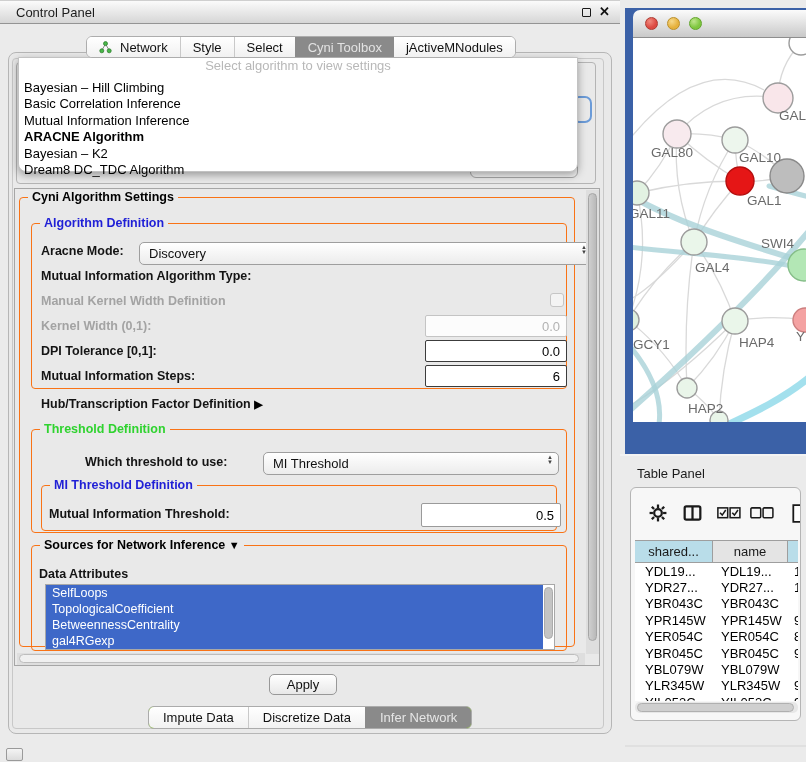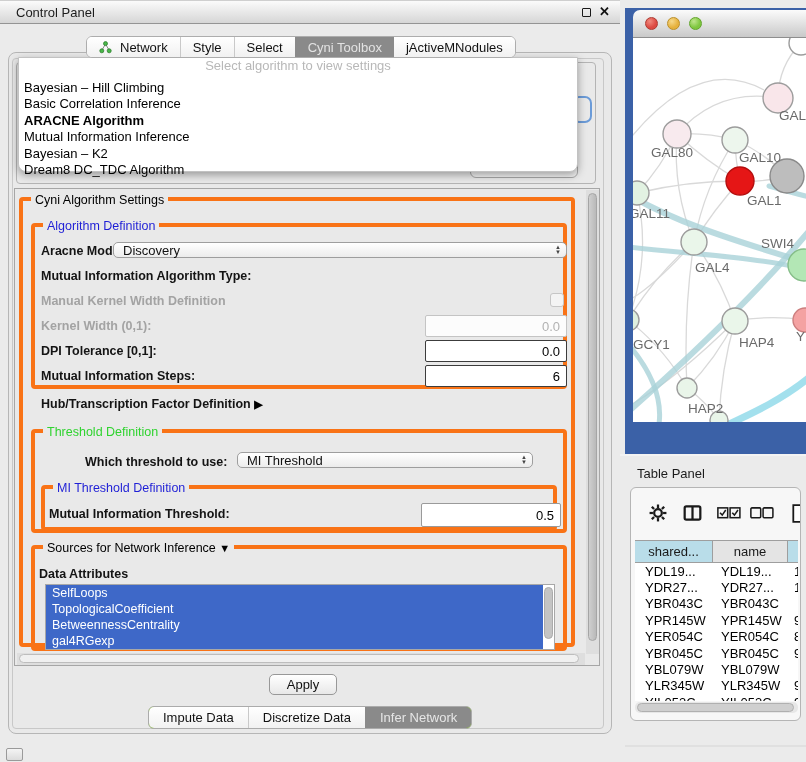--- a/index.html
+++ b/index.html
@@ -34,28 +34,28 @@
 
   
   .popup { left:18px; top:57px; width:560px; height:115px; background:#fff; border:1px solid #c2c2c2;
     border-radius:0 0 8px 8px; box-shadow:0 3px 8px rgba(0,0,0,.35); z-index:30; display:flex; flex-direction:column;gap:6px; }
   .popup-prompt { height:16px; line-height:16px; text-align:center; color:#b8b8b8; font-size:13px; }
   .popup-item { height:16.4px; line-height:16.4px; padding-left:5px; font-size:13px; color:#000; }
   .popup-item.bold { font-weight:bold; }
 
   
   .settings { left:14px; top:188px; width:586px; height:478px; border:1px solid #a6a6a6; background:#e9e9e9; overflow:hidden; }
-  .gb { position:absolute; border:4px solid #f97316; border-radius:4px; }
+  .gb { position:absolute; border:1px solid #f97316; border-radius:4px;font-weight:bold; }
   .gb-label { position:absolute; top:-8px; left:8px; background:#e9e9e9; padding:0 4px; font-size:12.5px; white-space:nowrap; }
   .blue  { color:#1f1fd6; }
   .green { color:#2fd32f; }
   .flabel { position:absolute; font-size:12.5px; font-weight:bold; color:#141414; white-space:nowrap; }
   .flabel.dis { color:#a3a3a3; }
-  .combo { position:absolute; height:16px; border:1px solid #9e9e9e; border-radius:5px;
-    background:linear-gradient(#ffffff,#ececec); display:flex; align-items:center; font-size:13px; color:#111; padding-left:9px; }
+  .combo { position:absolute; height:23px; border:1px solid #9e9e9e; border-radius:5px;
+    background:linear-gradient(#ffffff,#ececec); display:flex; align-items:center; font-size:13px; color:#111; padding-left:9px;margin-left:26px; }
   .spinner { position:absolute; right:5px; top:2px; display:flex; flex-direction:column; align-items:center; }
   .spinner span { font-size:6px; line-height:5px; color:#444; }
   .tinput { position:absolute; height:22px; font-family:"Liberation Sans",sans-serif; font-size:13px; text-align:right;
     padding-right:6px; background:#fff; border:1.5px solid #3c3c3c; border-radius:2px; color:#000; }
   .tinput.lite { border:1px solid #9a9a9a; }
   .tinput.dis { border:1px solid #c4c4c4; color:#b2b2b2; background:#fcfcfc; }
   .checkbox { position:absolute; width:14px; height:14px; border:1.5px solid #c6c6c6; border-radius:3px; background:#f4f4f4; }
   .tri { font-size:11px; color:#000; }
   .listbox { position:absolute; background:#fff; border:1px solid #a8a8a8; overflow:hidden; }
   .list-item { height:16px; line-height:16px; font-size:12.5px; color:#fff; background:#3e68c8; padding-left:6px;
@@ -148,22 +148,22 @@
       <span class="tab-label">jActiveMNodules</span>
     </div>
 </div>
 
 <div class="abs popup">
   <div class="popup-prompt">Select algorithm to view settings</div>
   <div>
 
   <div class="popup-item">Bayesian – Hill Climbing</div>
       <div class="popup-item">Basic Correlation Inference</div>
+      <div class="popup-item">Mutual Information Inference</div>
       <div class="popup-item bold">ARACNE Algorithm</div>
-      <div class="popup-item">Mutual Information Inference</div>
       <div class="popup-item">Bayesian – K2</div>
       <div class="popup-item">Dream8 DC_TDC Algorithm</div>
     </div>
 </div>
 
 <div class="abs settings">
 
   <div class="gb" style="left:4px; top:8px; width:556px; height:450px;">
     <span class="gb-label">Cyni Algorithm Settings</span>
   </div>

